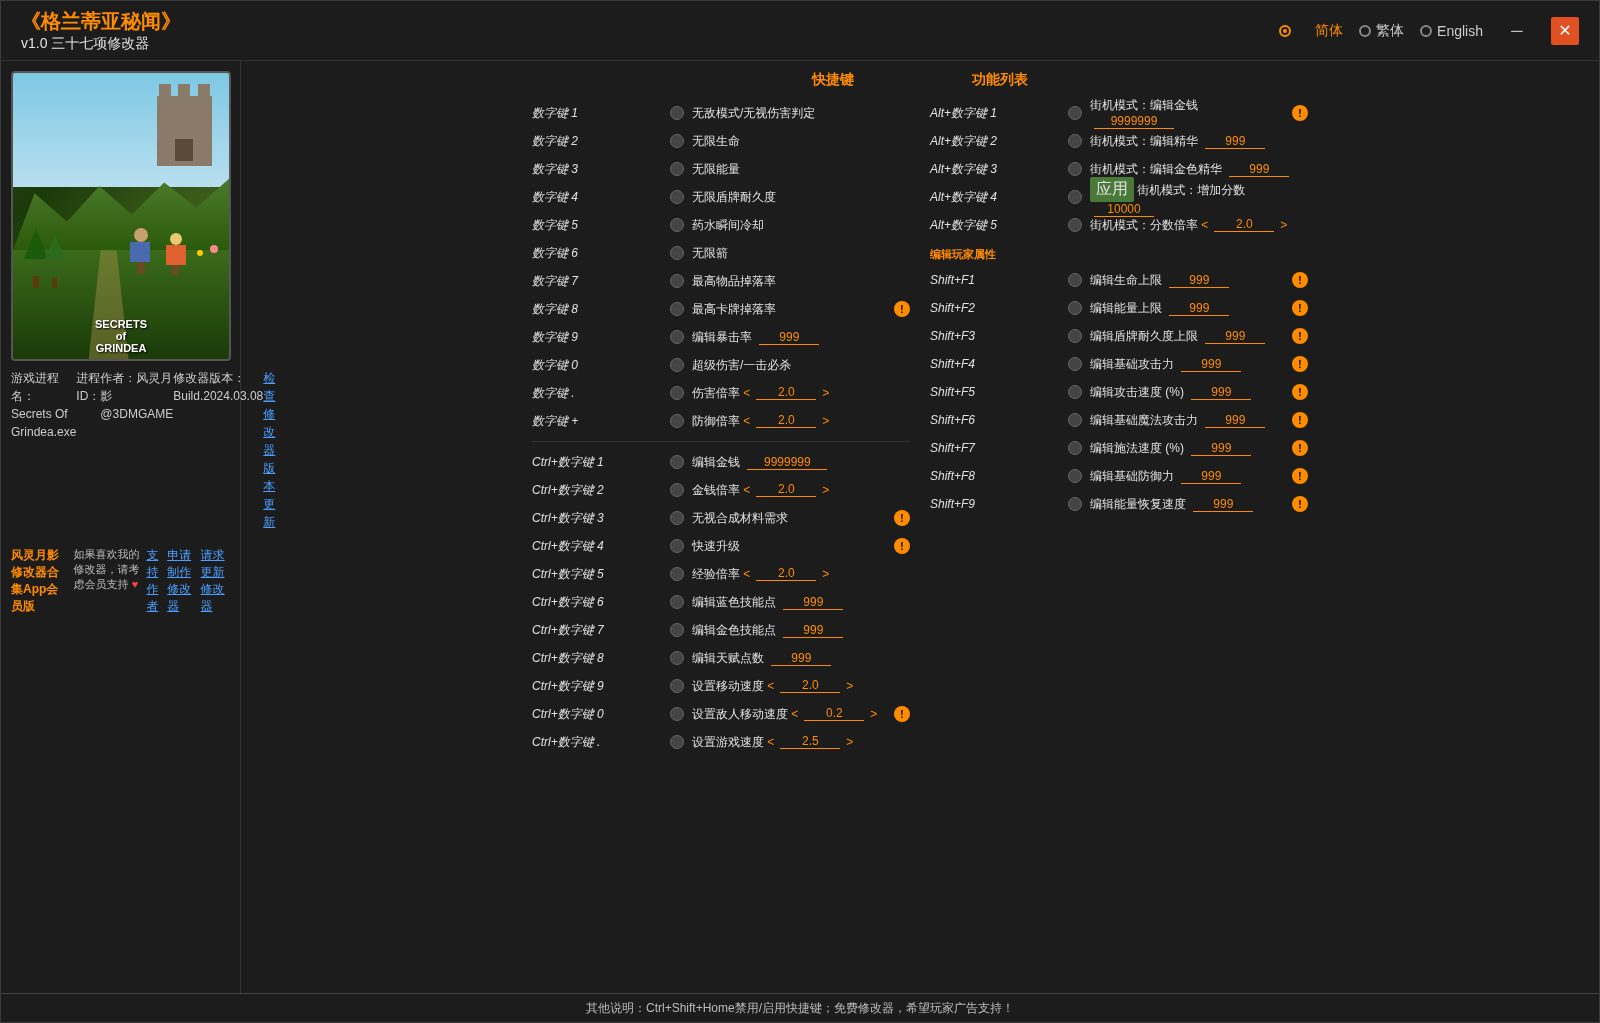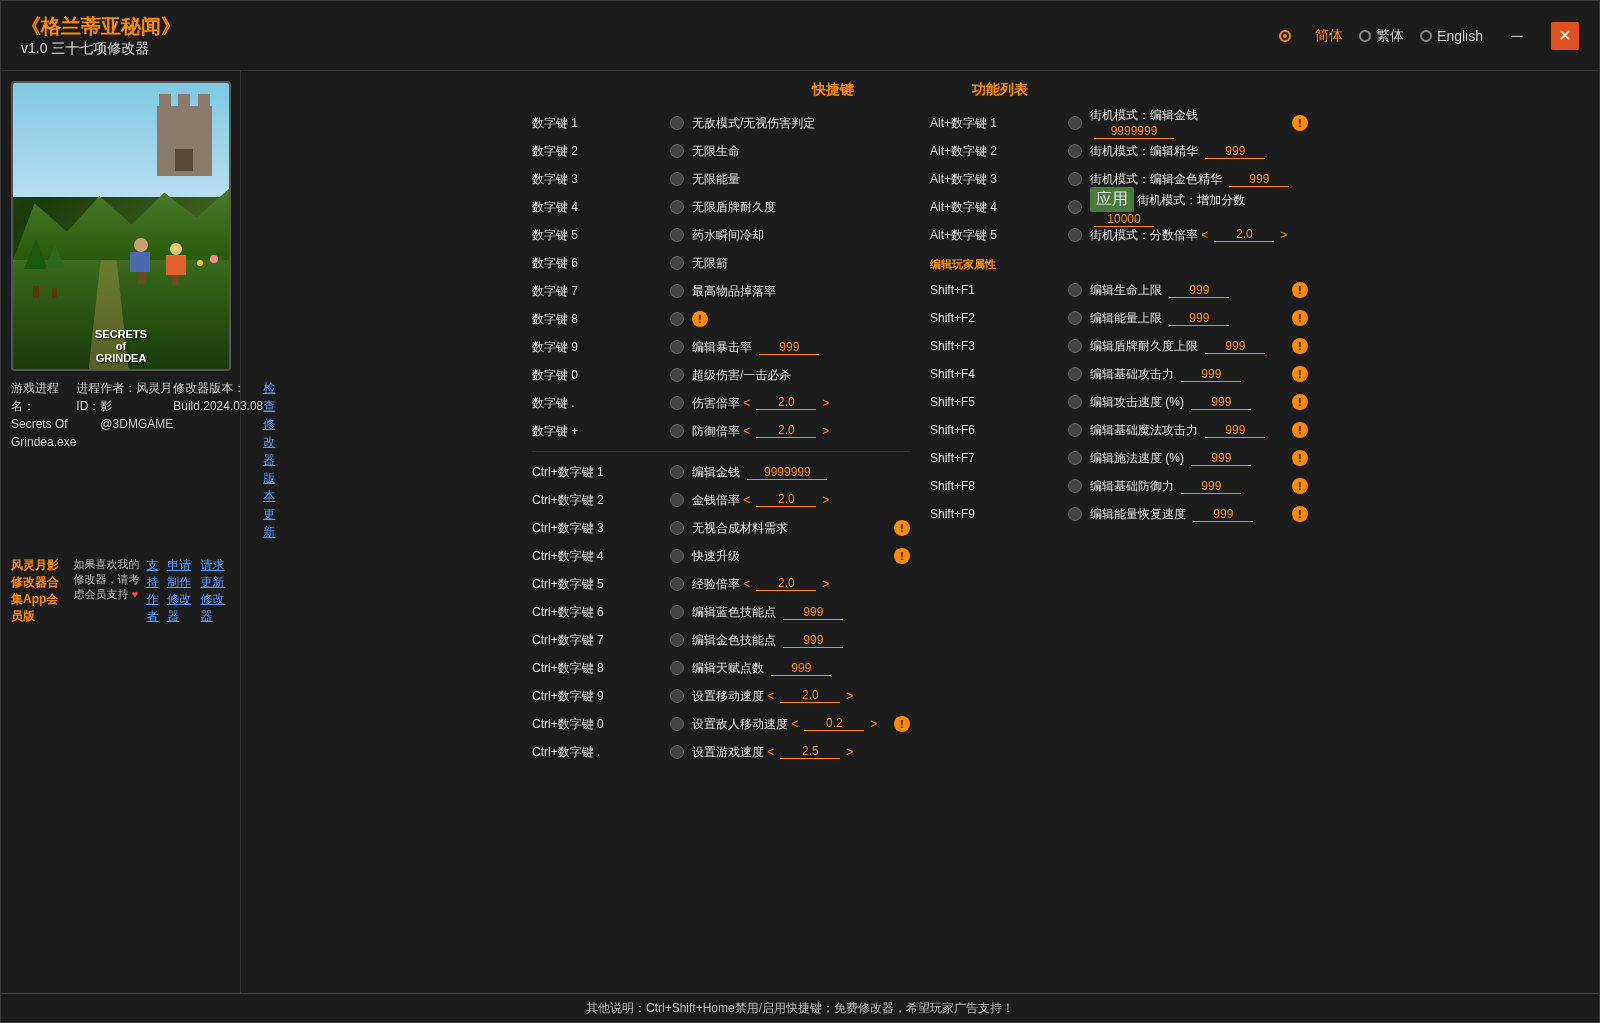--- a/index.html
+++ b/index.html
@@ -17,21 +17,21 @@
       width: 1600px;
       height: 1023px;
       background: #1c1c1c;
       border: 1px solid #3a3a3a;
       display: flex;
       flex-direction: column;
     }
     
     .title-bar {
       background: #1c1c1c;
-      height: 70px;
+      height: 60px;
       display: flex;
       align-items: center;
       justify-content: space-between;
       padding: 0 20px;
       border-bottom: 1px solid #333;
       flex-shrink: 0;
     }
     .title-left {
       display: flex;
       flex-direction: column;
@@ -199,20 +199,21 @@
       display: flex;
       align-items: center;
       height: 28px;
       gap: 8px;
     }
     .key-label {
       width: 130px;
       color: #e0e0e0;
       font-size: 12px;
       flex-shrink: 0;
+      font-style: italic;
     }
     .toggle-circle {
       width: 14px;
       height: 14px;
       border-radius: 50%;
       background: #444;
       border: 1px solid #666;
       flex-shrink: 0;
       cursor: pointer;
     }
@@ -440,20 +441,21 @@
 
           <div class="feature-row">
             <span class="key-label">数字键 7</span>
             <span class="toggle-circle"></span>
             <span class="func-text">最高物品掉落率</span>
           </div>
 
           <div class="feature-row">
             <span class="key-label">数字键 8</span>
             <span class="toggle-circle"></span>
+            <span class="func-text">最高卡牌掉落率</span>
             <span class="warn-icon">!</span>
           </div>
 
           <div class="feature-row">
             <span class="key-label">数字键 9</span>
             <span class="toggle-circle"></span>
             <span class="func-text">编辑暴击率 <span class="value-box">999</span></span>
           </div>
 
           <div class="feature-row">

